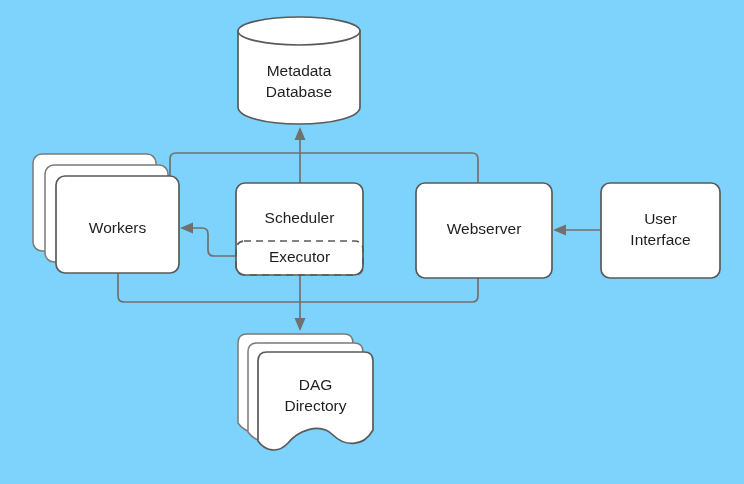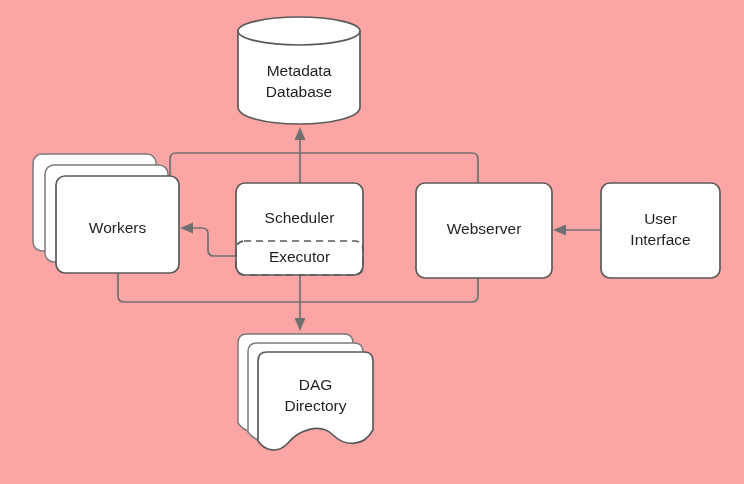--- a/index.html
+++ b/index.html
@@ -11,21 +11,21 @@
   body {
     width: 744px;
     height: 484px;
     font-family: "Liberation Sans", sans-serif;
     overflow: hidden;
   }
   #diagram-root {
     position: relative;
     width: 744px;
     height: 484px;
-    background: #fca5a5;
+    background: #7dd3fc;
   }
   svg#diagram {
     display: block;
     width: 744px;
     height: 484px;
   }
   .shape-stroke {
     fill: #ffffff;
     stroke: #5a5a5a;
     stroke-width: 1.7;

